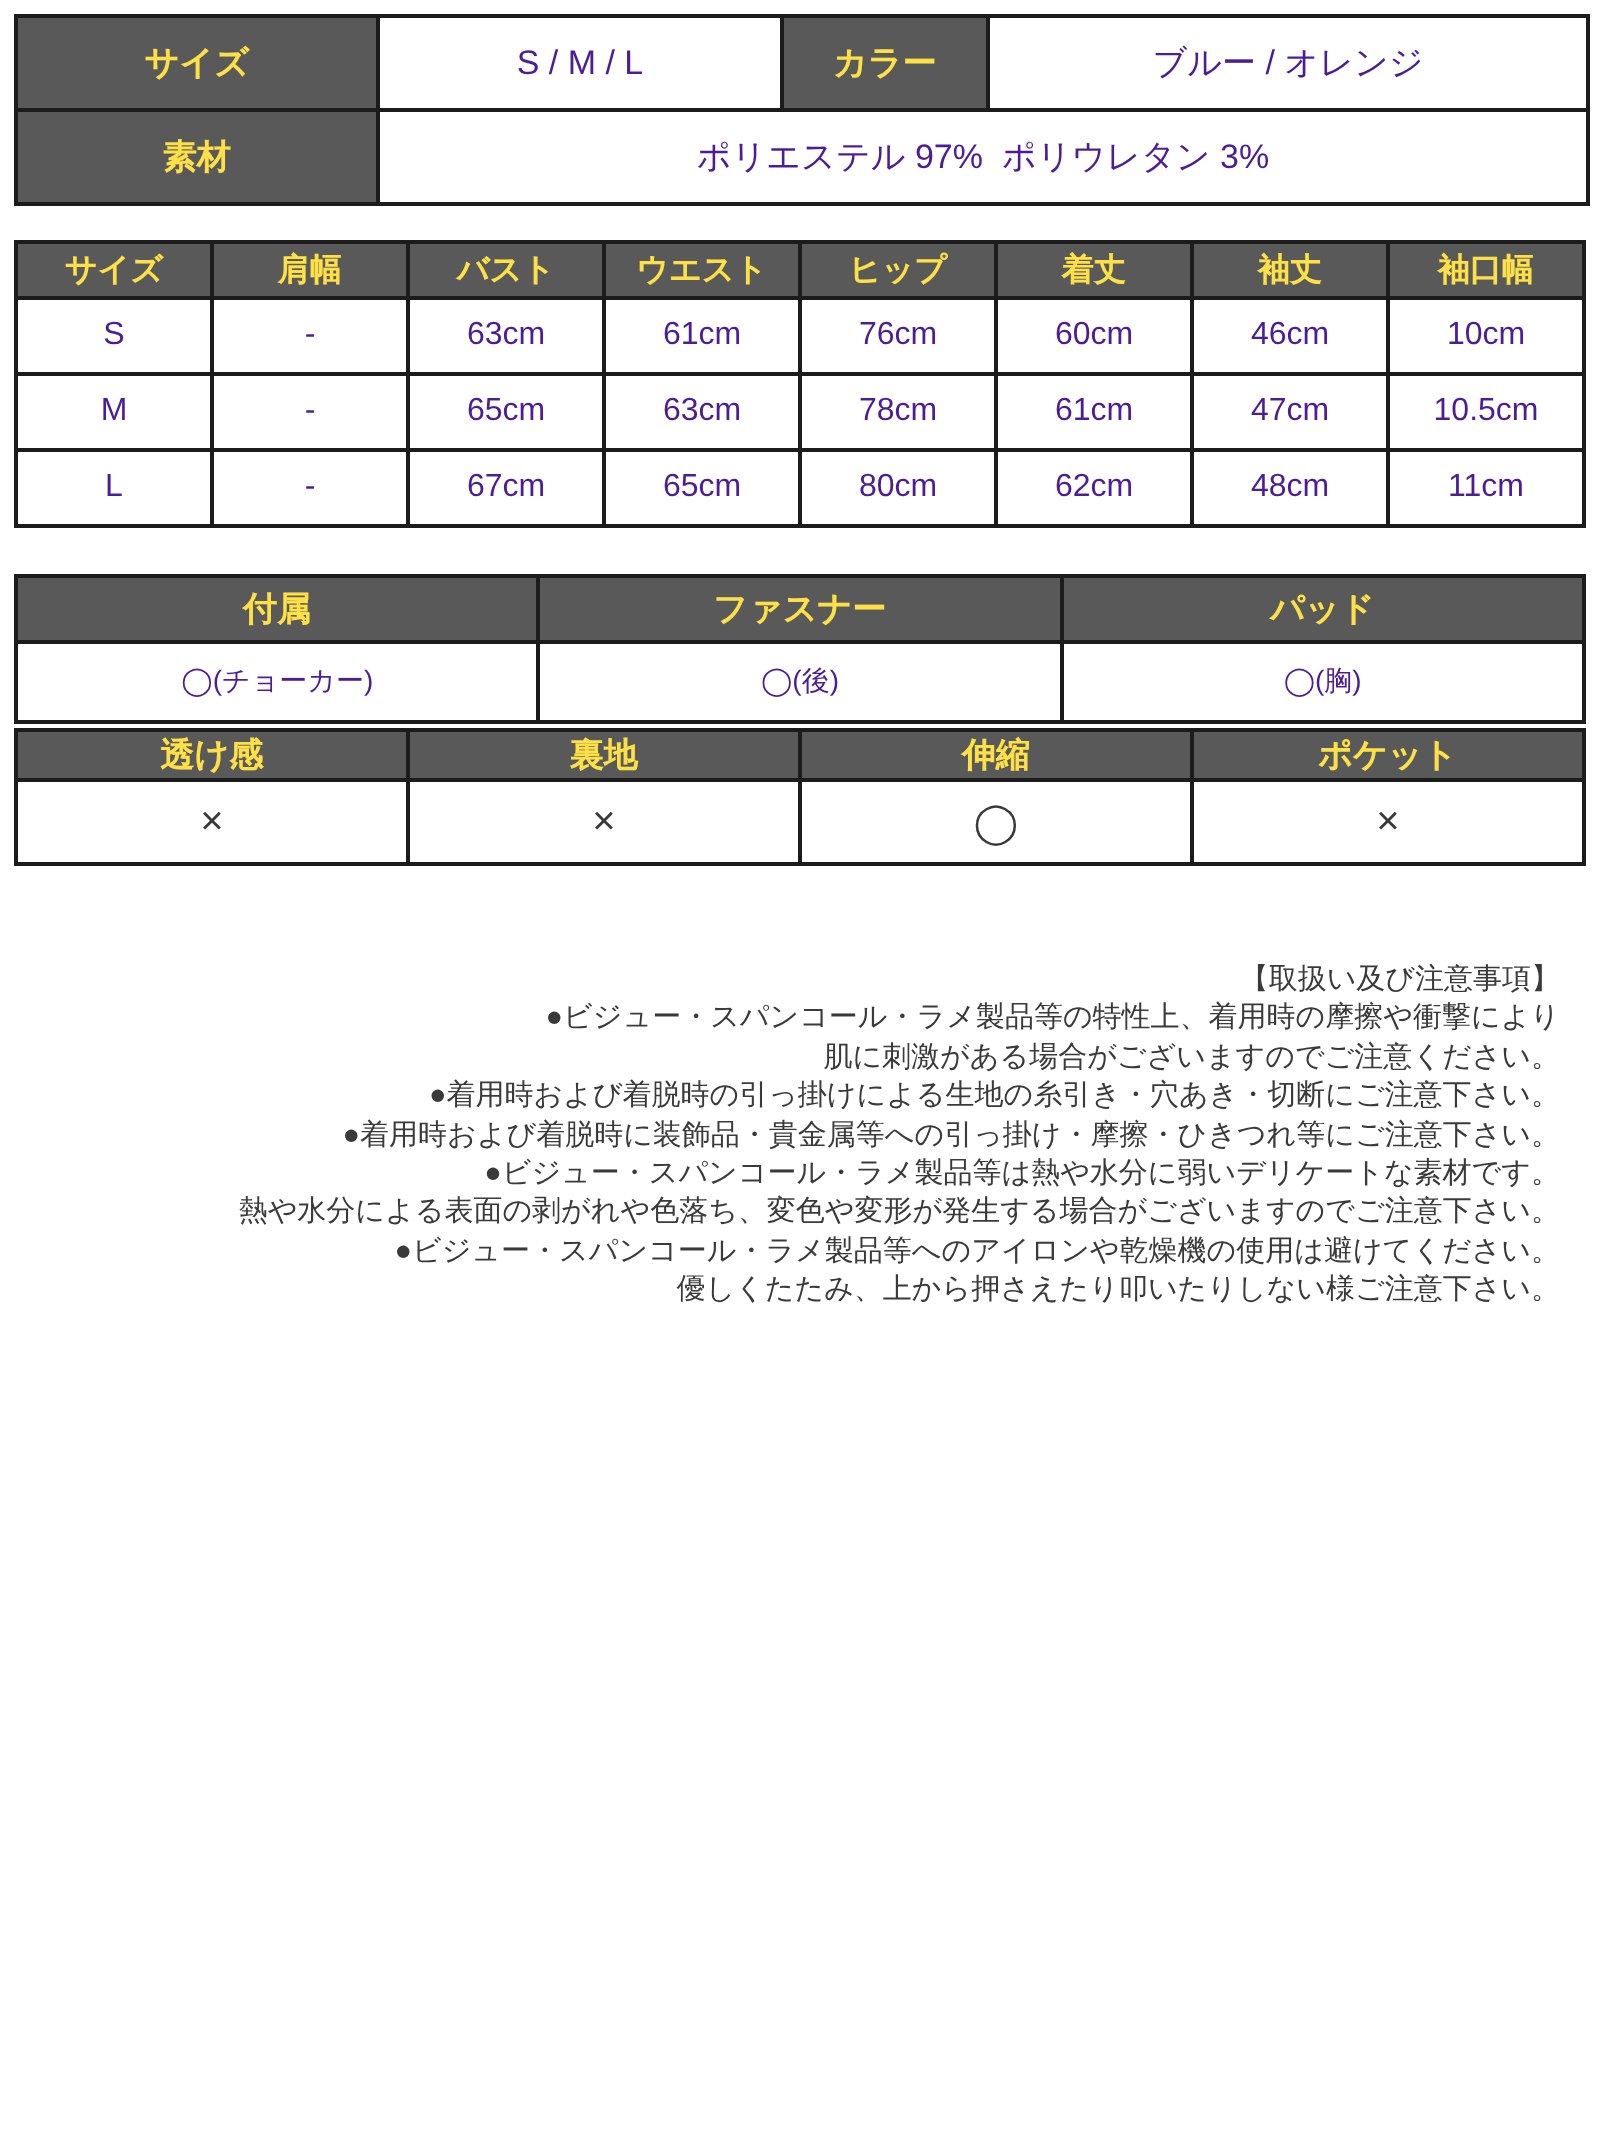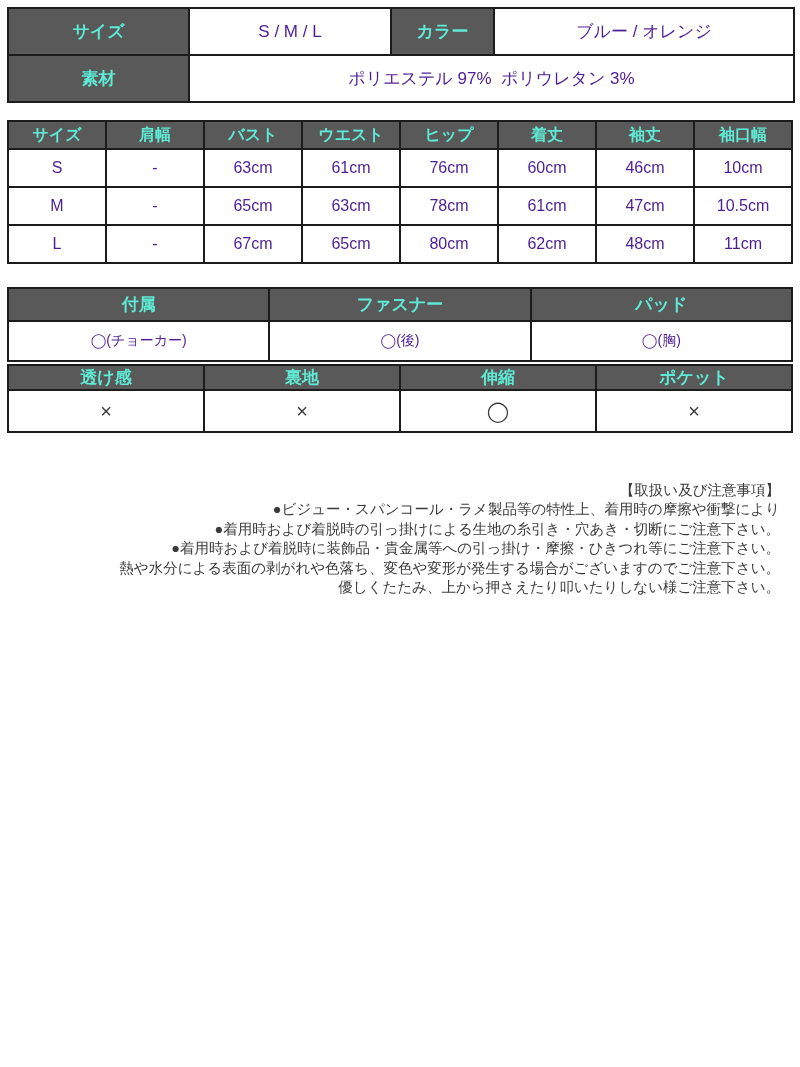--- a/index.html
+++ b/index.html
@@ -13,21 +13,21 @@
     border-collapse:collapse; table-layout:fixed;
     position:absolute; left:7px; width:786px;
     background:#ffffff;
   }
   th, td {
     border:2px solid #1c1c1c;
     text-align:center; vertical-align:middle;
     overflow:hidden; white-space:pre-wrap;
   }
   th {
-    background:#595959; color:#5eead4;
+    background:#595959; color:#fde047;
     font-weight:bold; font-size:17px;
   }
   td { background:#ffffff; color:#4c1d95; font-size:17px; }
 
   
   #overview { top:7px; }
   #overview tr { height:47px; }
 
   
   #measurements { top:120px; font-size:16px; }
@@ -153,17 +153,20 @@
     <td>×</td>
     <td>◯</td>
     <td>×</td>
   </tr>
 </tbody>
   </table>
 
 <div id="care">
   <div class="care-line">【取扱い及び注意事項】</div>
   <div class="care-line">●ビジュー・スパンコール・ラメ製品等の特性上、着用時の摩擦や衝撃により</div>
+  <div class="care-line">肌に刺激がある場合がございますのでご注意ください。</div>
   <div class="care-line">●着用時および着脱時の引っ掛けによる生地の糸引き・穴あき・切断にご注意下さい。</div>
   <div class="care-line">●着用時および着脱時に装飾品・貴金属等への引っ掛け・摩擦・ひきつれ等にご注意下さい。</div>
+  <div class="care-line">●ビジュー・スパンコール・ラメ製品等は熱や水分に弱いデリケートな素材です。</div>
   <div class="care-line">熱や水分による表面の剥がれや色落ち、変色や変形が発生する場合がございますのでご注意下さい。</div>
+  <div class="care-line">●ビジュー・スパンコール・ラメ製品等へのアイロンや乾燥機の使用は避けてください。</div>
   <div class="care-line">優しくたたみ、上から押さえたり叩いたりしない様ご注意下さい。</div>
 </div>
 
 </body></html>

